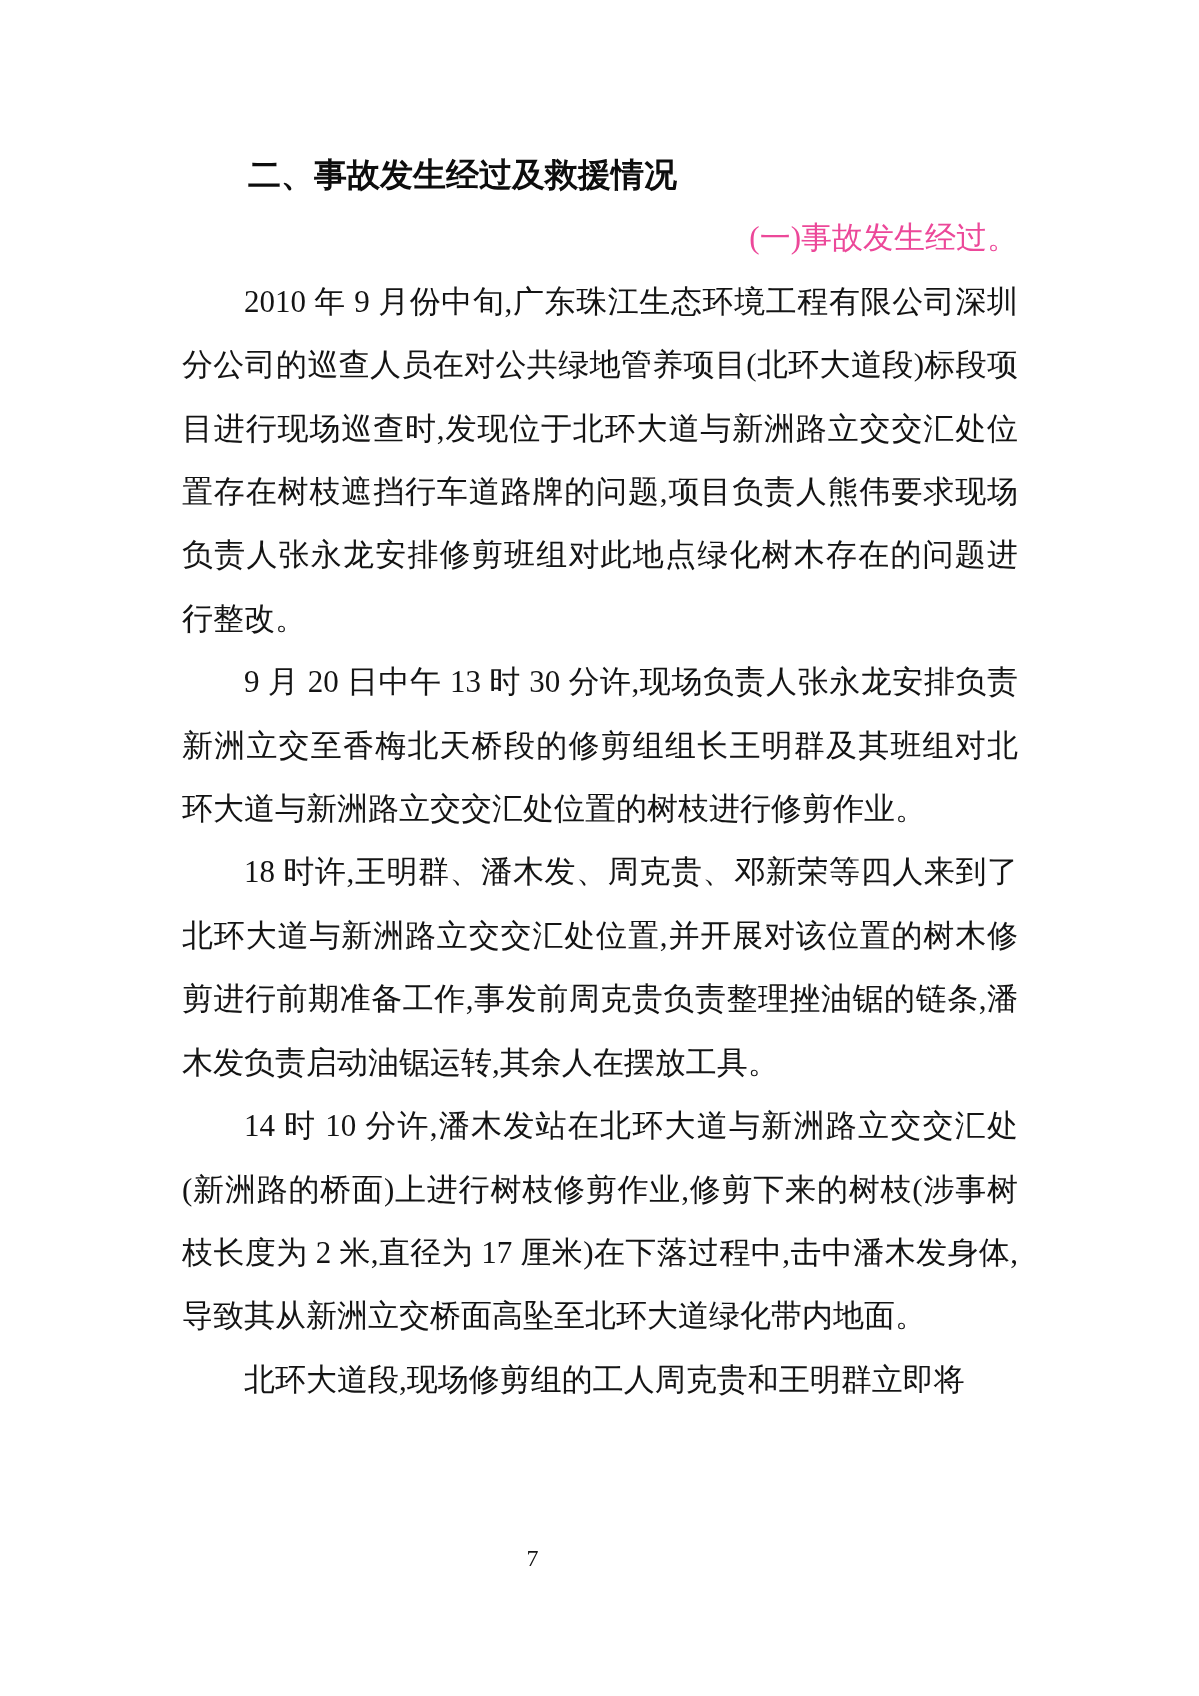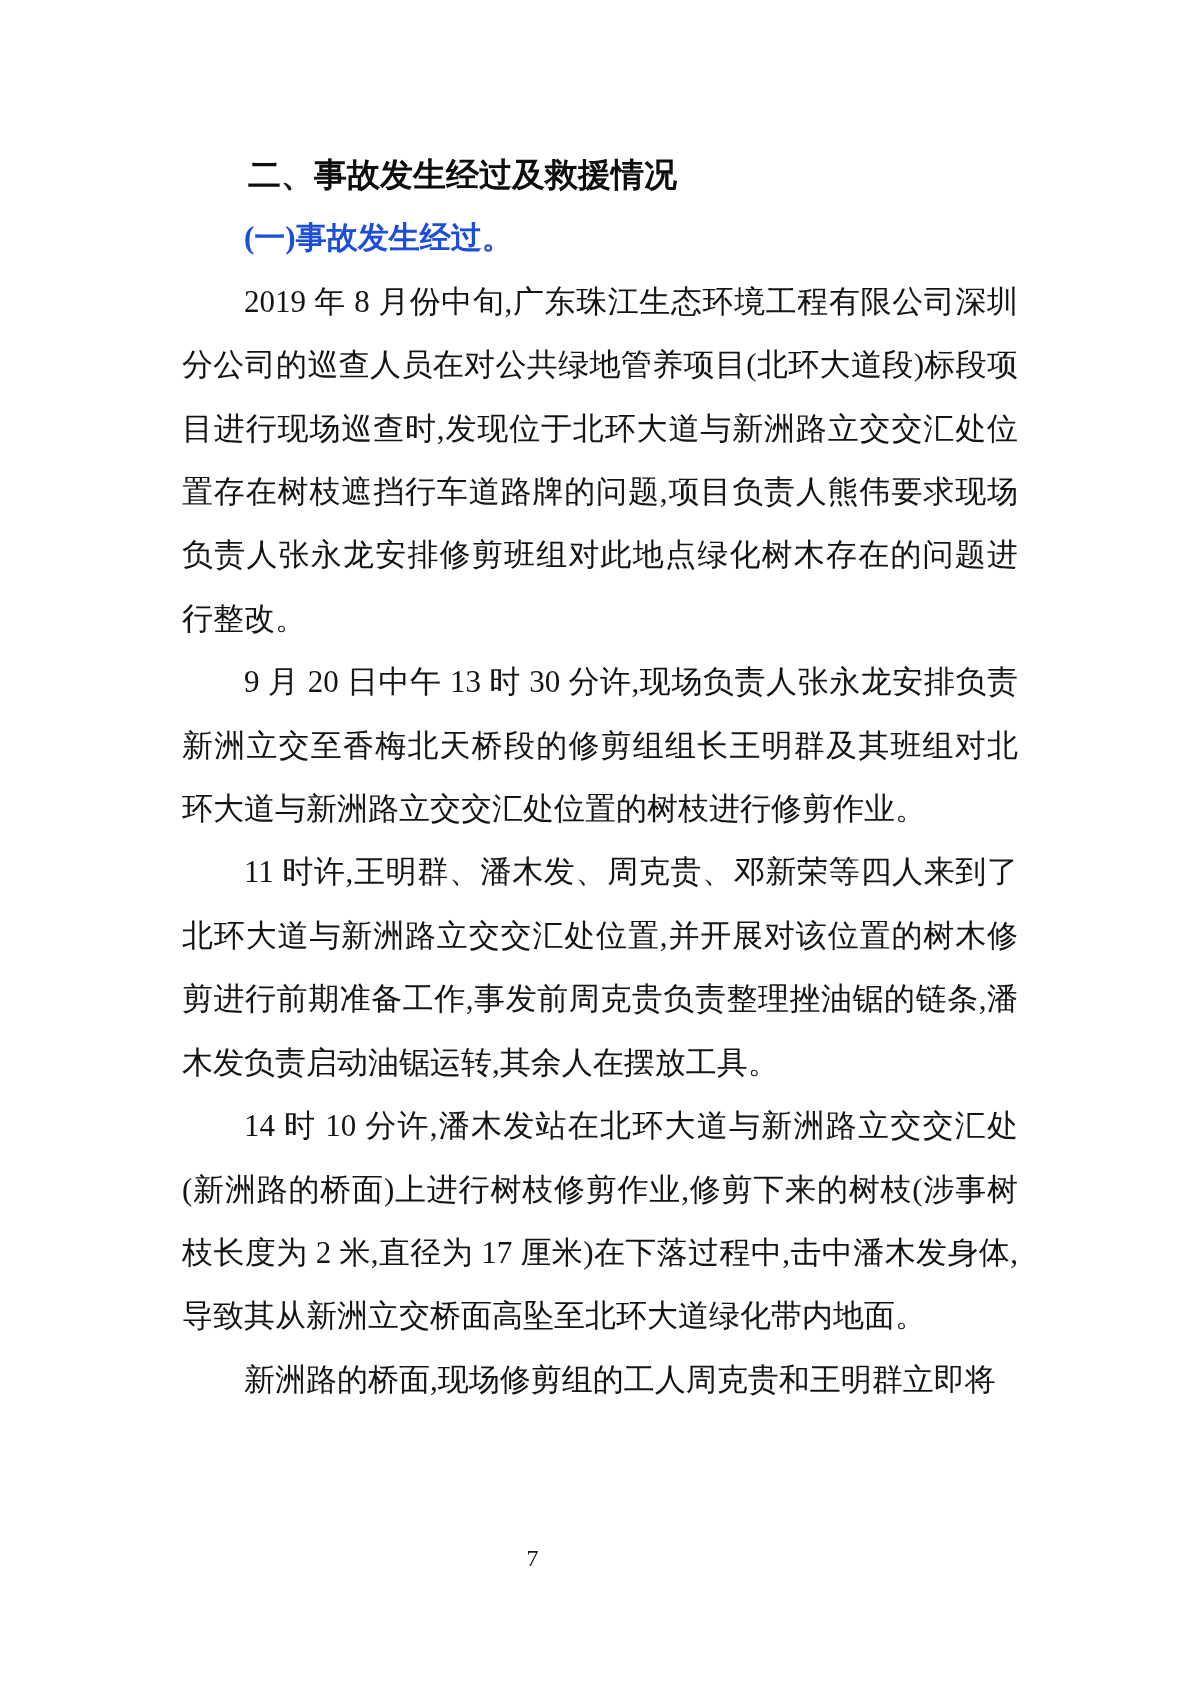--- a/index.html
+++ b/index.html
@@ -27,25 +27,26 @@
     font-weight: bold;
     font-size: 33px;
     line-height: 63.4px;
     text-indent: 2em;
     color: #0d0d0d;
     white-space: nowrap;
   }
   .subheading {
     margin: 0;
     font-family: "Liberation Serif", "DejaVu Serif", serif;
-    font-weight: bold;
+    font-weight: normal;
     font-size: 31px;
     line-height: 63.4px;
     text-indent: 2em;
-    color: #1d4ed8;
+    color: #ec4899;
+    text-align: right;
   }
   .para {
     margin: 0;
     font-family: "Liberation Serif", "DejaVu Serif", serif;
     font-size: 31px;
     line-height: 63.4px;
     text-indent: 2em;
     text-align: justify;
     text-justify: inter-ideograph;
     color: #141414;
@@ -64,26 +65,26 @@
 </style>
 </head>
 <body>
 
 <div class="page">
   <div class="content">
     <h1 class="heading">二、事故发生经过及救援情况</h1>
 
     <p class="subheading">(一)事故发生经过。</p>
 
-    <p class="para">2019 年 8 月份中旬,广东珠江生态环境工程有限公司深圳分公司的巡查人员在对公共绿地管养项目(北环大道段)标段项目进行现场巡查时,发现位于北环大道与新洲路立交交汇处位置存在树枝遮挡行车道路牌的问题,项目负责人熊伟要求现场负责人张永龙安排修剪班组对此地点绿化树木存在的问题进行整改。</p>
+    <p class="para">2010 年 9 月份中旬,广东珠江生态环境工程有限公司深圳分公司的巡查人员在对公共绿地管养项目(北环大道段)标段项目进行现场巡查时,发现位于北环大道与新洲路立交交汇处位置存在树枝遮挡行车道路牌的问题,项目负责人熊伟要求现场负责人张永龙安排修剪班组对此地点绿化树木存在的问题进行整改。</p>
 
     <p class="para">9 月 20 日中午 13 时 30 分许,现场负责人张永龙安排负责新洲立交至香梅北天桥段的修剪组组长王明群及其班组对北环大道与新洲路立交交汇处位置的树枝进行修剪作业。</p>
 
-    <p class="para">11 时许,王明群、潘木发、周克贵、邓新荣等四人来到了北环大道与新洲路立交交汇处位置,并开展对该位置的树木修剪进行前期准备工作,事发前周克贵负责整理挫油锯的链条,潘木发负责启动油锯运转,其余人在摆放工具。</p>
+    <p class="para">18 时许,王明群、潘木发、周克贵、邓新荣等四人来到了北环大道与新洲路立交交汇处位置,并开展对该位置的树木修剪进行前期准备工作,事发前周克贵负责整理挫油锯的链条,潘木发负责启动油锯运转,其余人在摆放工具。</p>
 
     <p class="para">14 时 10 分许,潘木发站在北环大道与新洲路立交交汇处(新洲路的桥面)上进行树枝修剪作业,修剪下来的树枝(涉事树枝长度为 2 米,直径为 17 厘米)在下落过程中,击中潘木发身体,导致其从新洲立交桥面高坠至北环大道绿化带内地面。</p>
 
 
-    <p class="para">新洲路的桥面,现场修剪组的工人周克贵和王明群立即将</p>
+    <p class="para">北环大道段,现场修剪组的工人周克贵和王明群立即将</p>
   </div>
 
   <div class="page-num">7</div>
 </div>
 
 </body></html>

